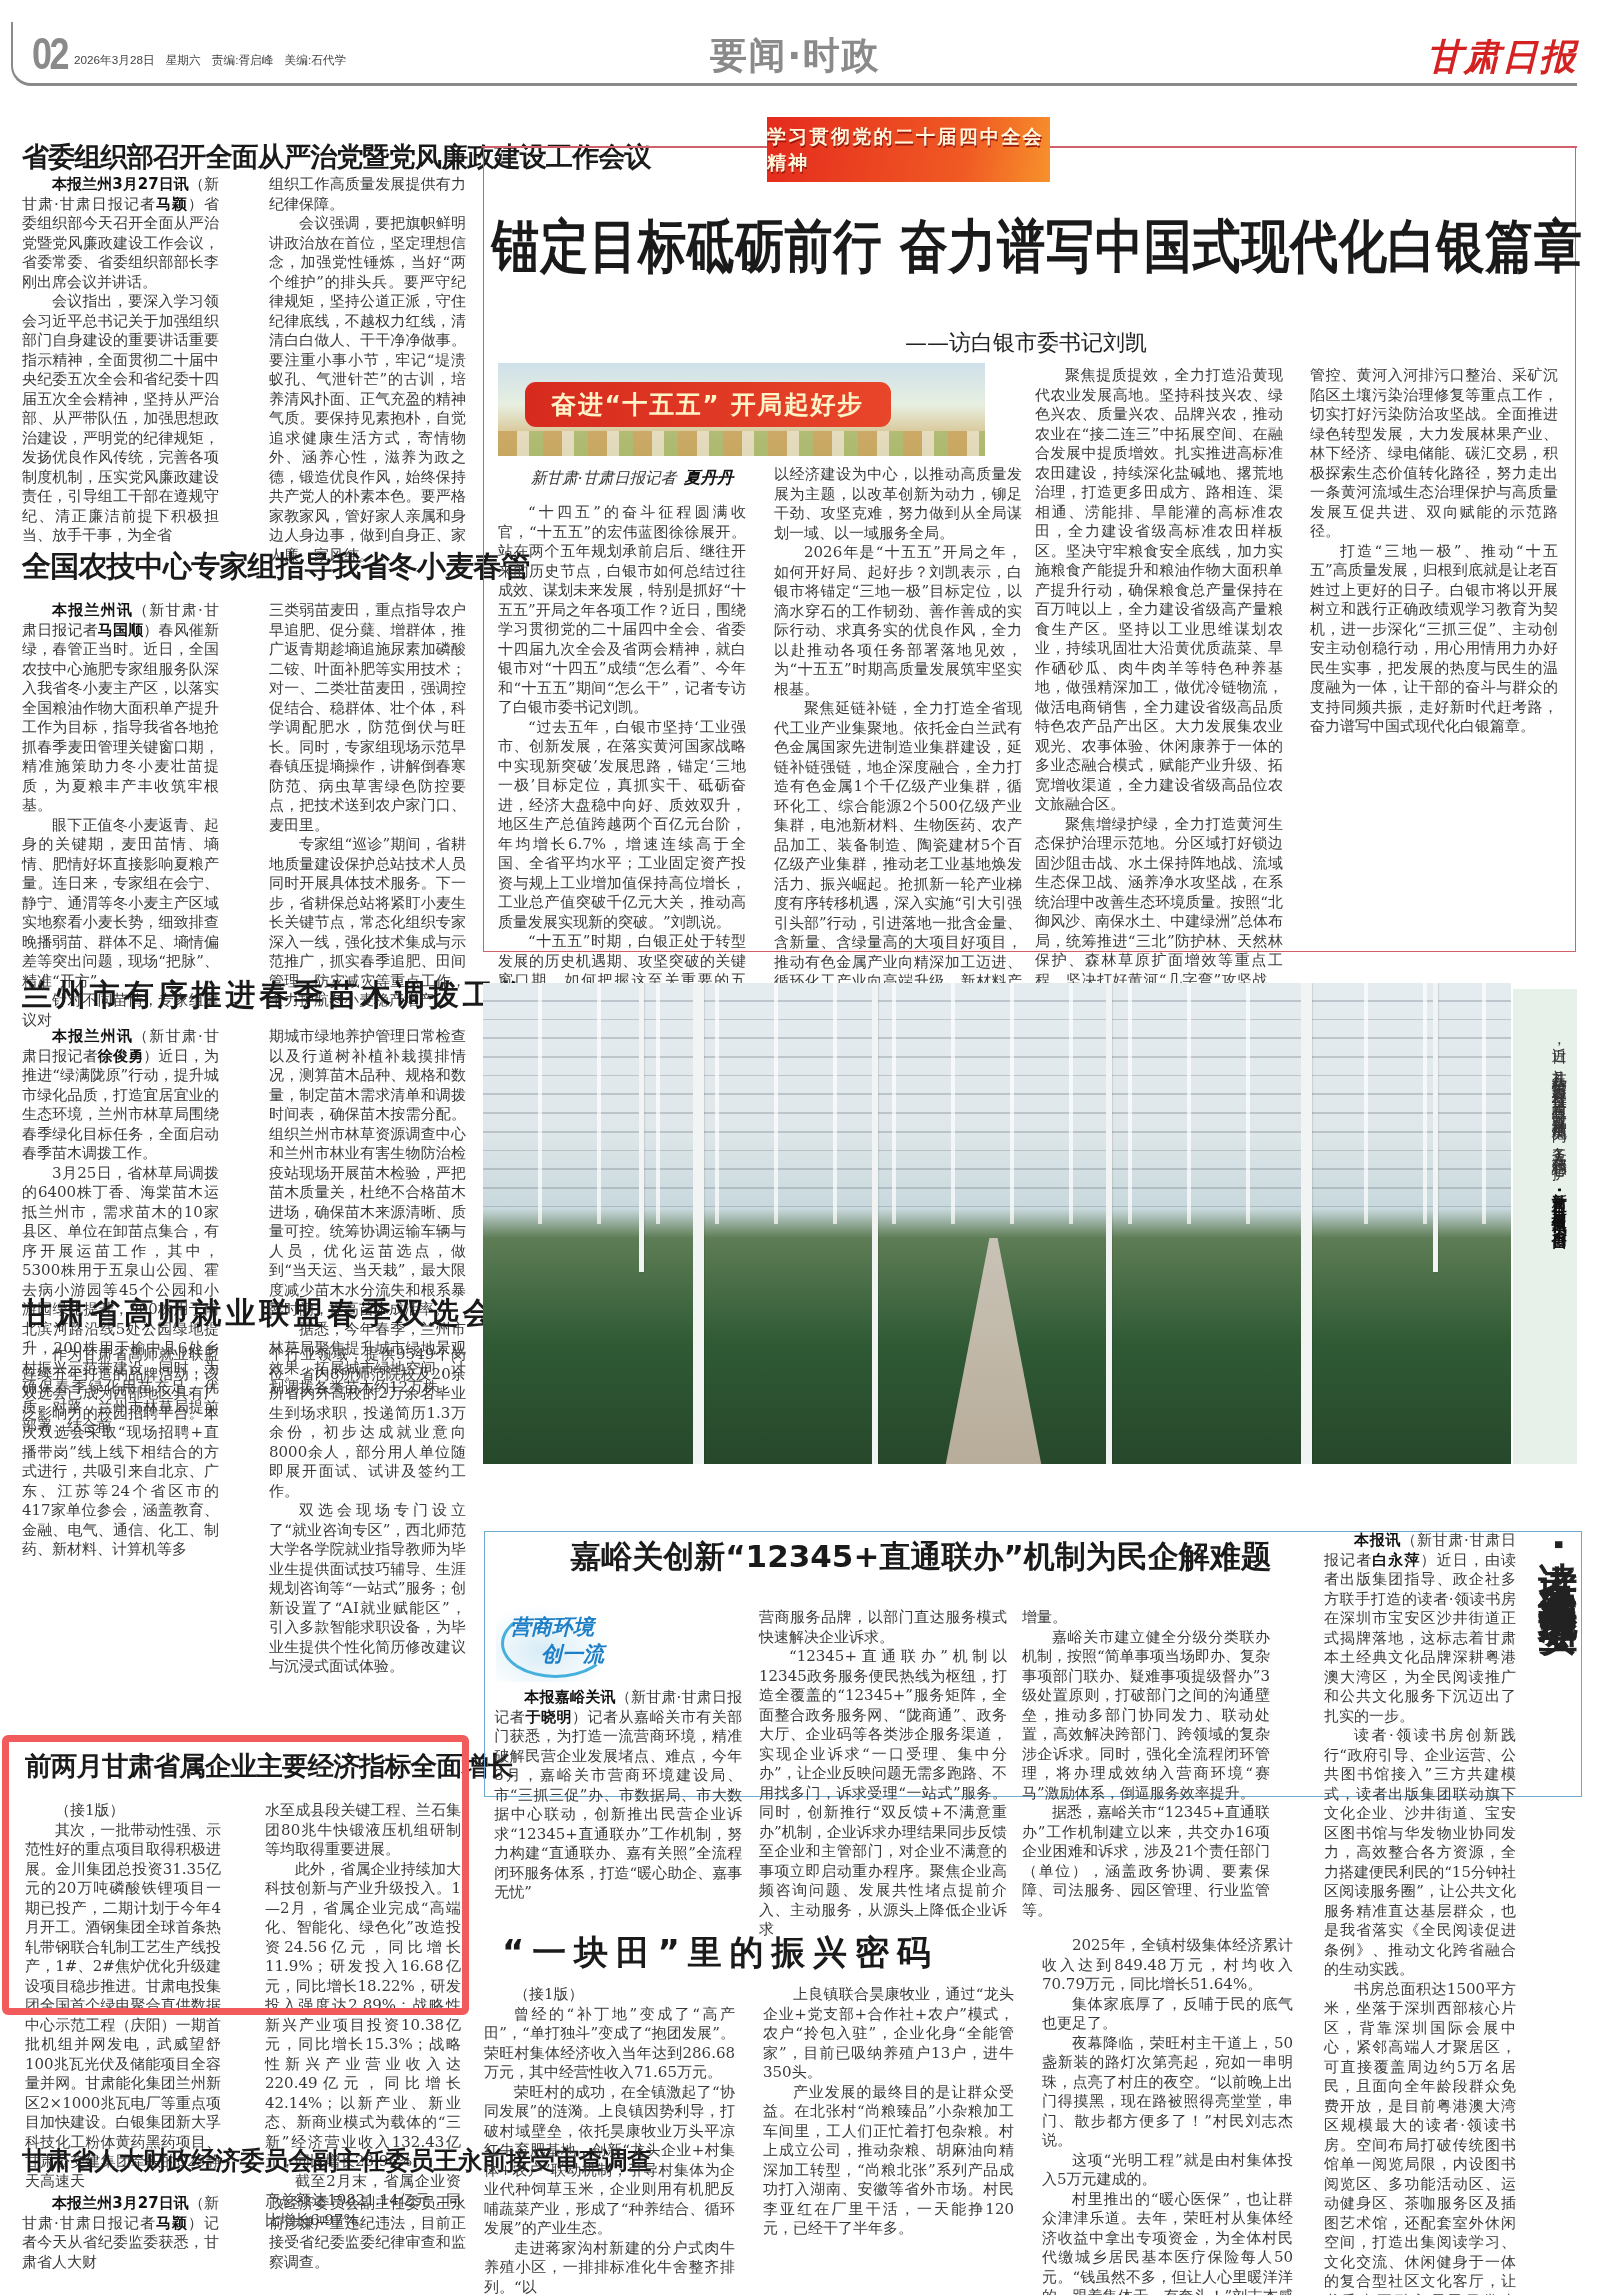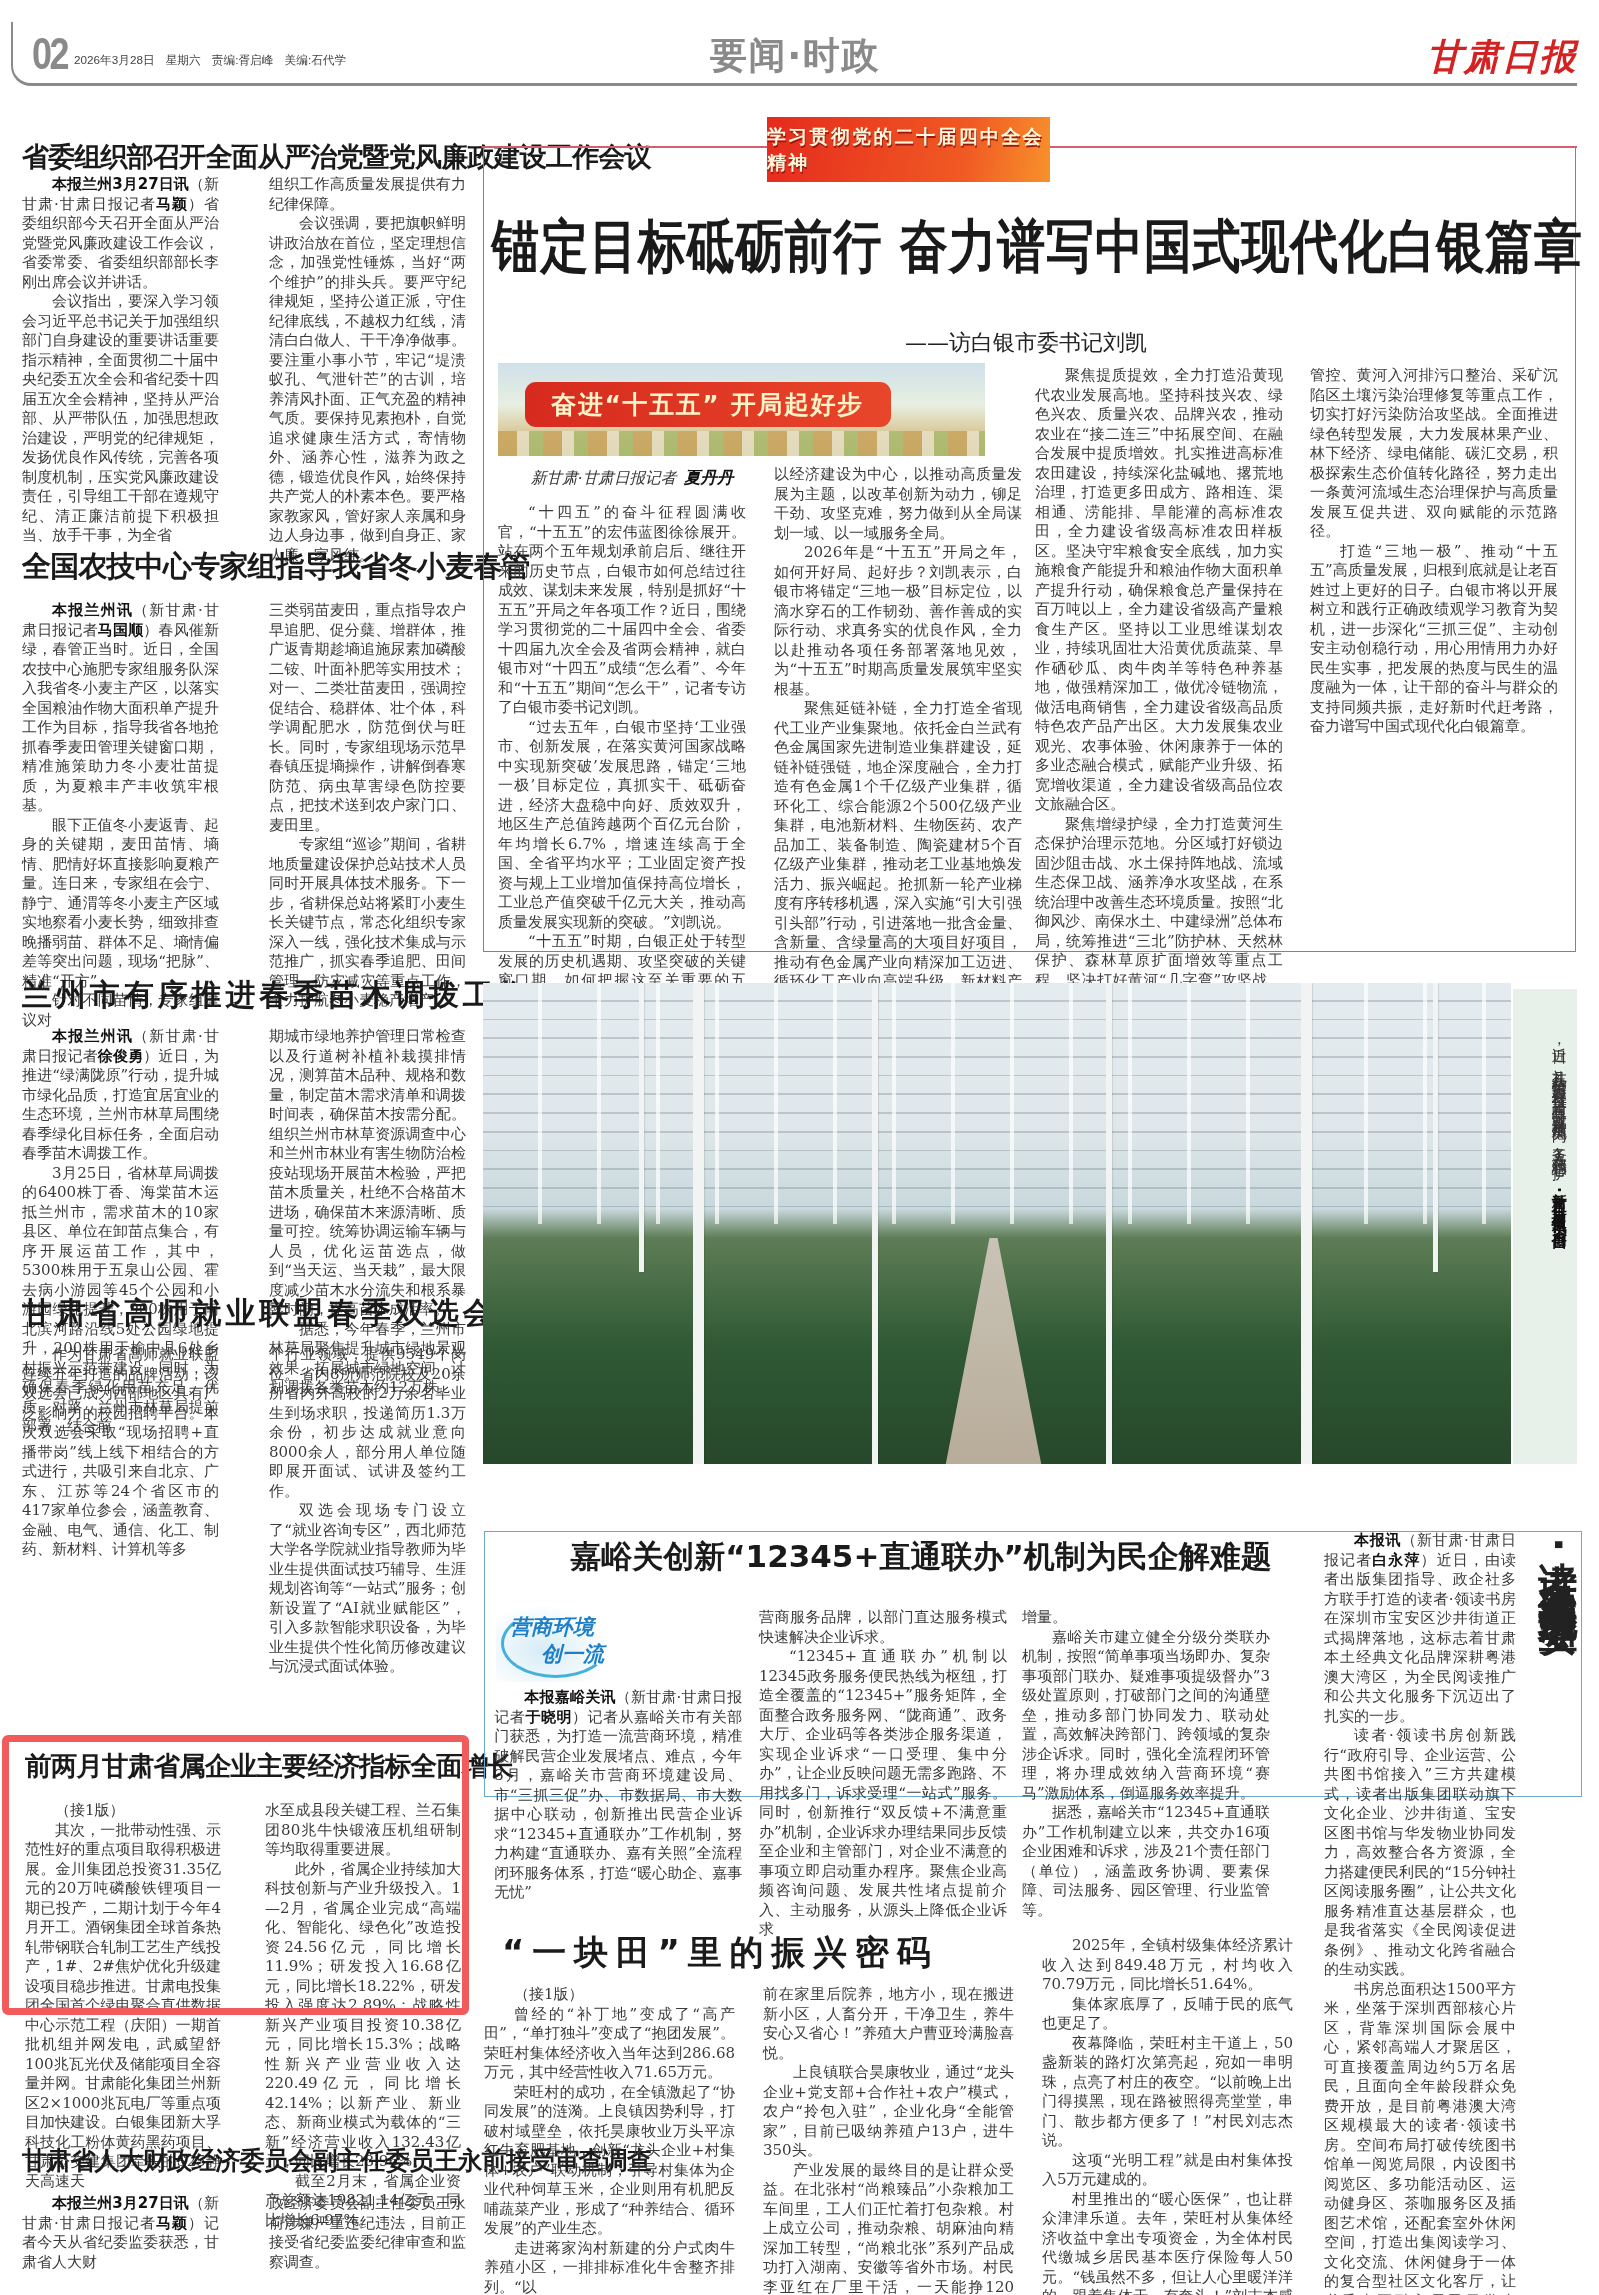--- a/index.html
+++ b/index.html
@@ -267,21 +267,20 @@
 
 <div class="yikuai">
   <div class="headline">“一块田”里的振兴密码</div>
   <div class="bcol" style="left:484px; top:1985px; width:251px;">
     <p>（接1版）</p>
     <p>曾经的“补丁地”变成了“高产田”，“单打独斗”变成了“抱团发展”。荣旺村集体经济收入当年达到286.68万元，其中经营性收入71.65万元。</p>
     <p>荣旺村的成功，在全镇激起了“协同发展”的涟漪。上良镇因势利导，打破村域壁垒，依托昊康牧业万头平凉红牛育肥基地，创新“龙头企业+村集体+农户”联动机制，引导村集体为企业代种饲草玉米，企业则用有机肥反哺蔬菜产业，形成了“种养结合、循环发展”的产业生态。</p>
     <p>走进蒋家沟村新建的分户式肉牛养殖小区，一排排标准化牛舍整齐排列。“以</p>
   </div>
   <div class="bcol" style="left:763px; top:1985px; width:251px;">
-    <p class="cont">前在家里后院养，地方小，现在搬进新小区，人畜分开，干净卫生，养牛安心又省心！”养殖大户曹亚玲满脸喜悦。</p>
     <p>上良镇联合昊康牧业，通过“龙头企业+党支部+合作社+农户”模式，农户“拎包入驻”，企业化身“全能管家”，目前已吸纳养殖户13户，进牛350头。</p>
     <p>产业发展的最终目的是让群众受益。在北张村“尚粮臻品”小杂粮加工车间里，工人们正忙着打包杂粮。村上成立公司，推动杂粮、胡麻油向精深加工转型，“尚粮北张”系列产品成功打入湖南、安徽等省外市场。村民李亚红在厂里干活，一天能挣120元，已经干了半年多。</p>
   </div>
   <div class="bcol" style="left:1042px; top:1936px; width:251px;">
     <p>2025年，全镇村级集体经济累计收入达到849.48万元，村均收入70.79万元，同比增长51.64%。</p>
     <p>集体家底厚了，反哺于民的底气也更足了。</p>
     <p>夜幕降临，荣旺村主干道上，50盏新装的路灯次第亮起，宛如一串明珠，点亮了村庄的夜空。“以前晚上出门得摸黑，现在路被照得亮堂堂，串门、散步都方便多了！”村民刘志杰说。</p>
     <p>这项“光明工程”就是由村集体投入5万元建成的。</p>
     <p>村里推出的“暖心医保”，也让群众津津乐道。去年，荣旺村从集体经济收益中拿出专项资金，为全体村民代缴城乡居民基本医疗保险每人50元。“钱虽然不多，但让人心里暖洋洋的。跟着集体干，有奔头！”刘志杰感慨地说。</p>
   </div>

